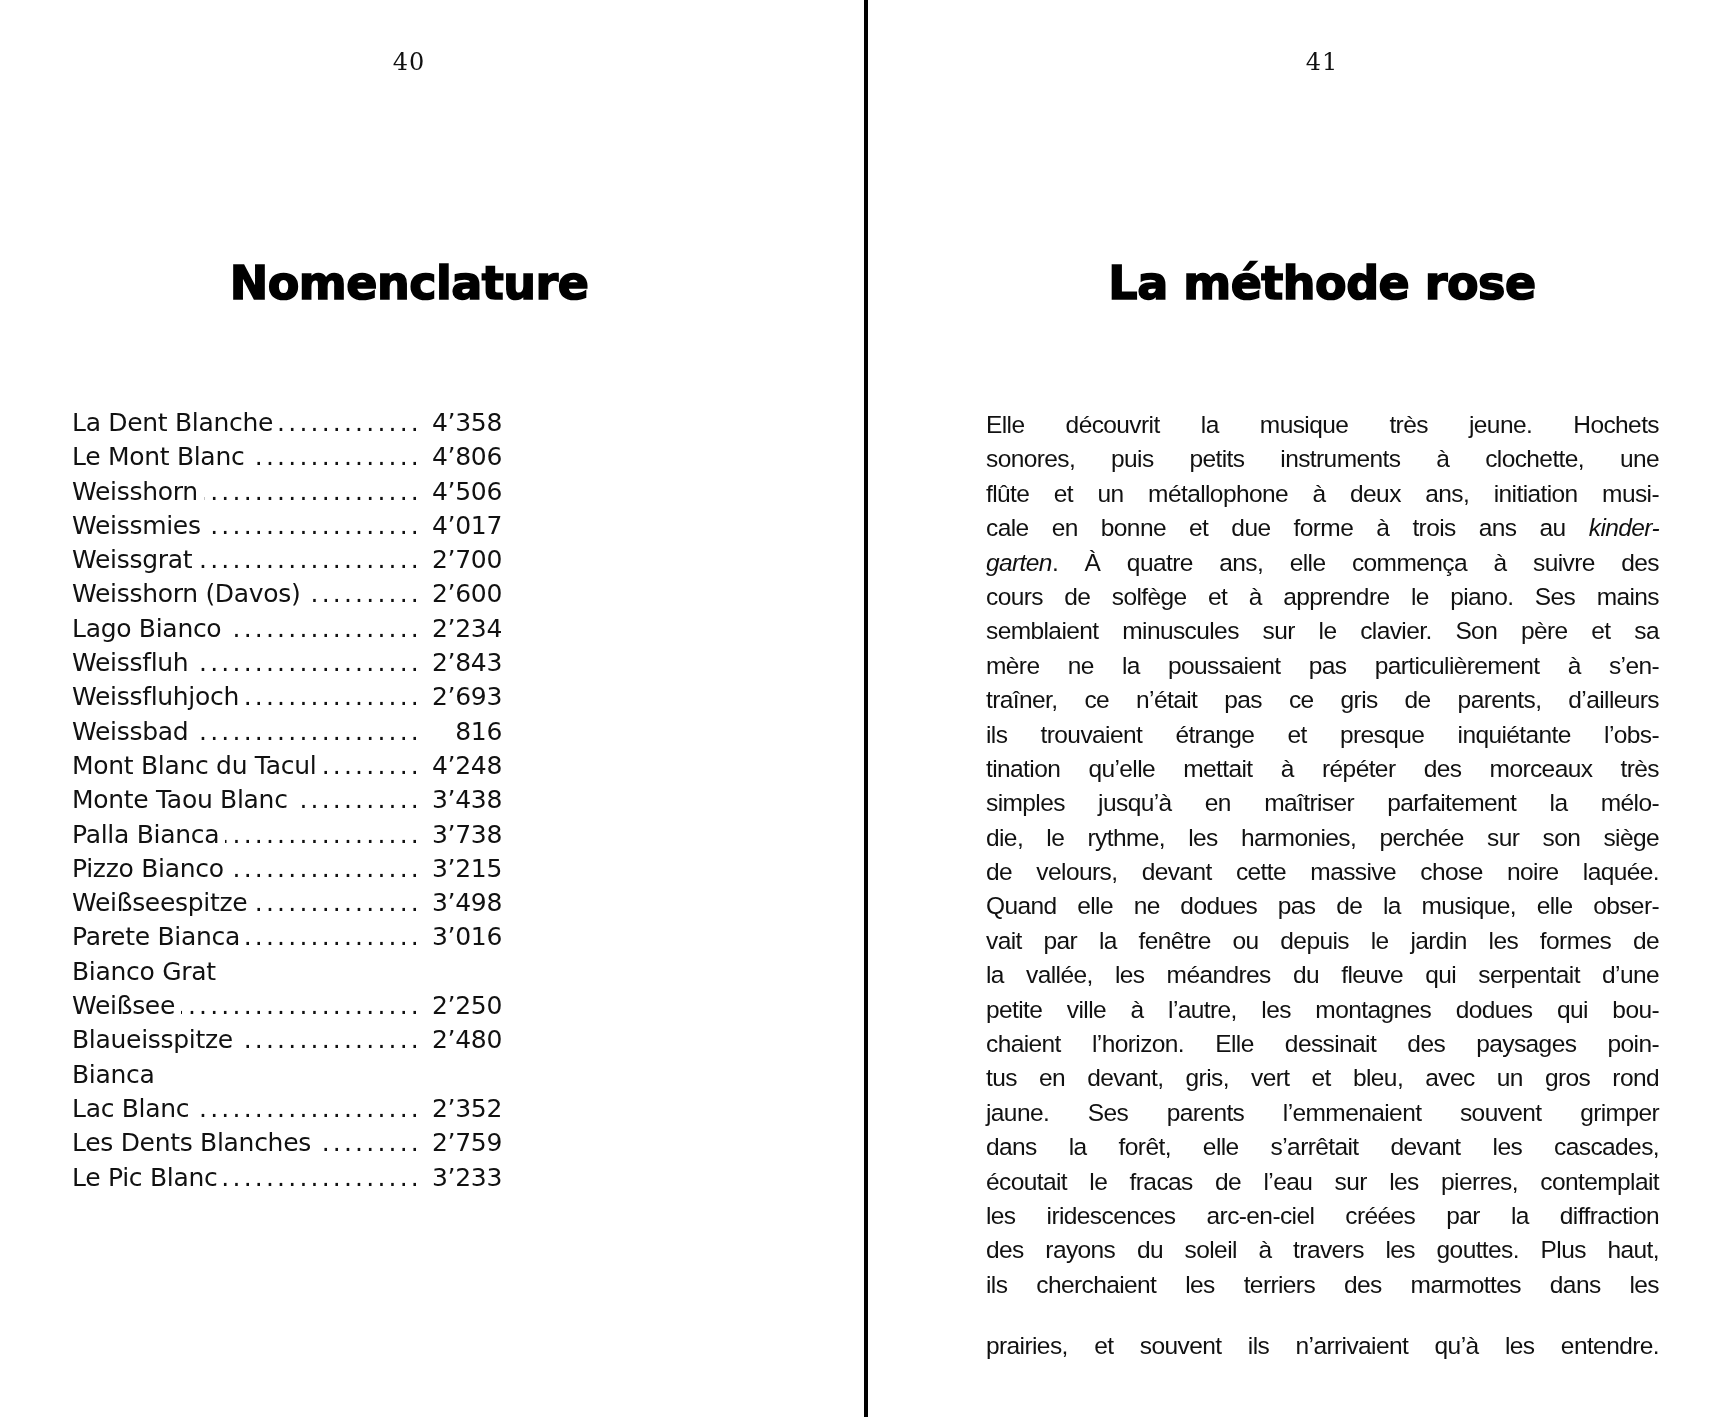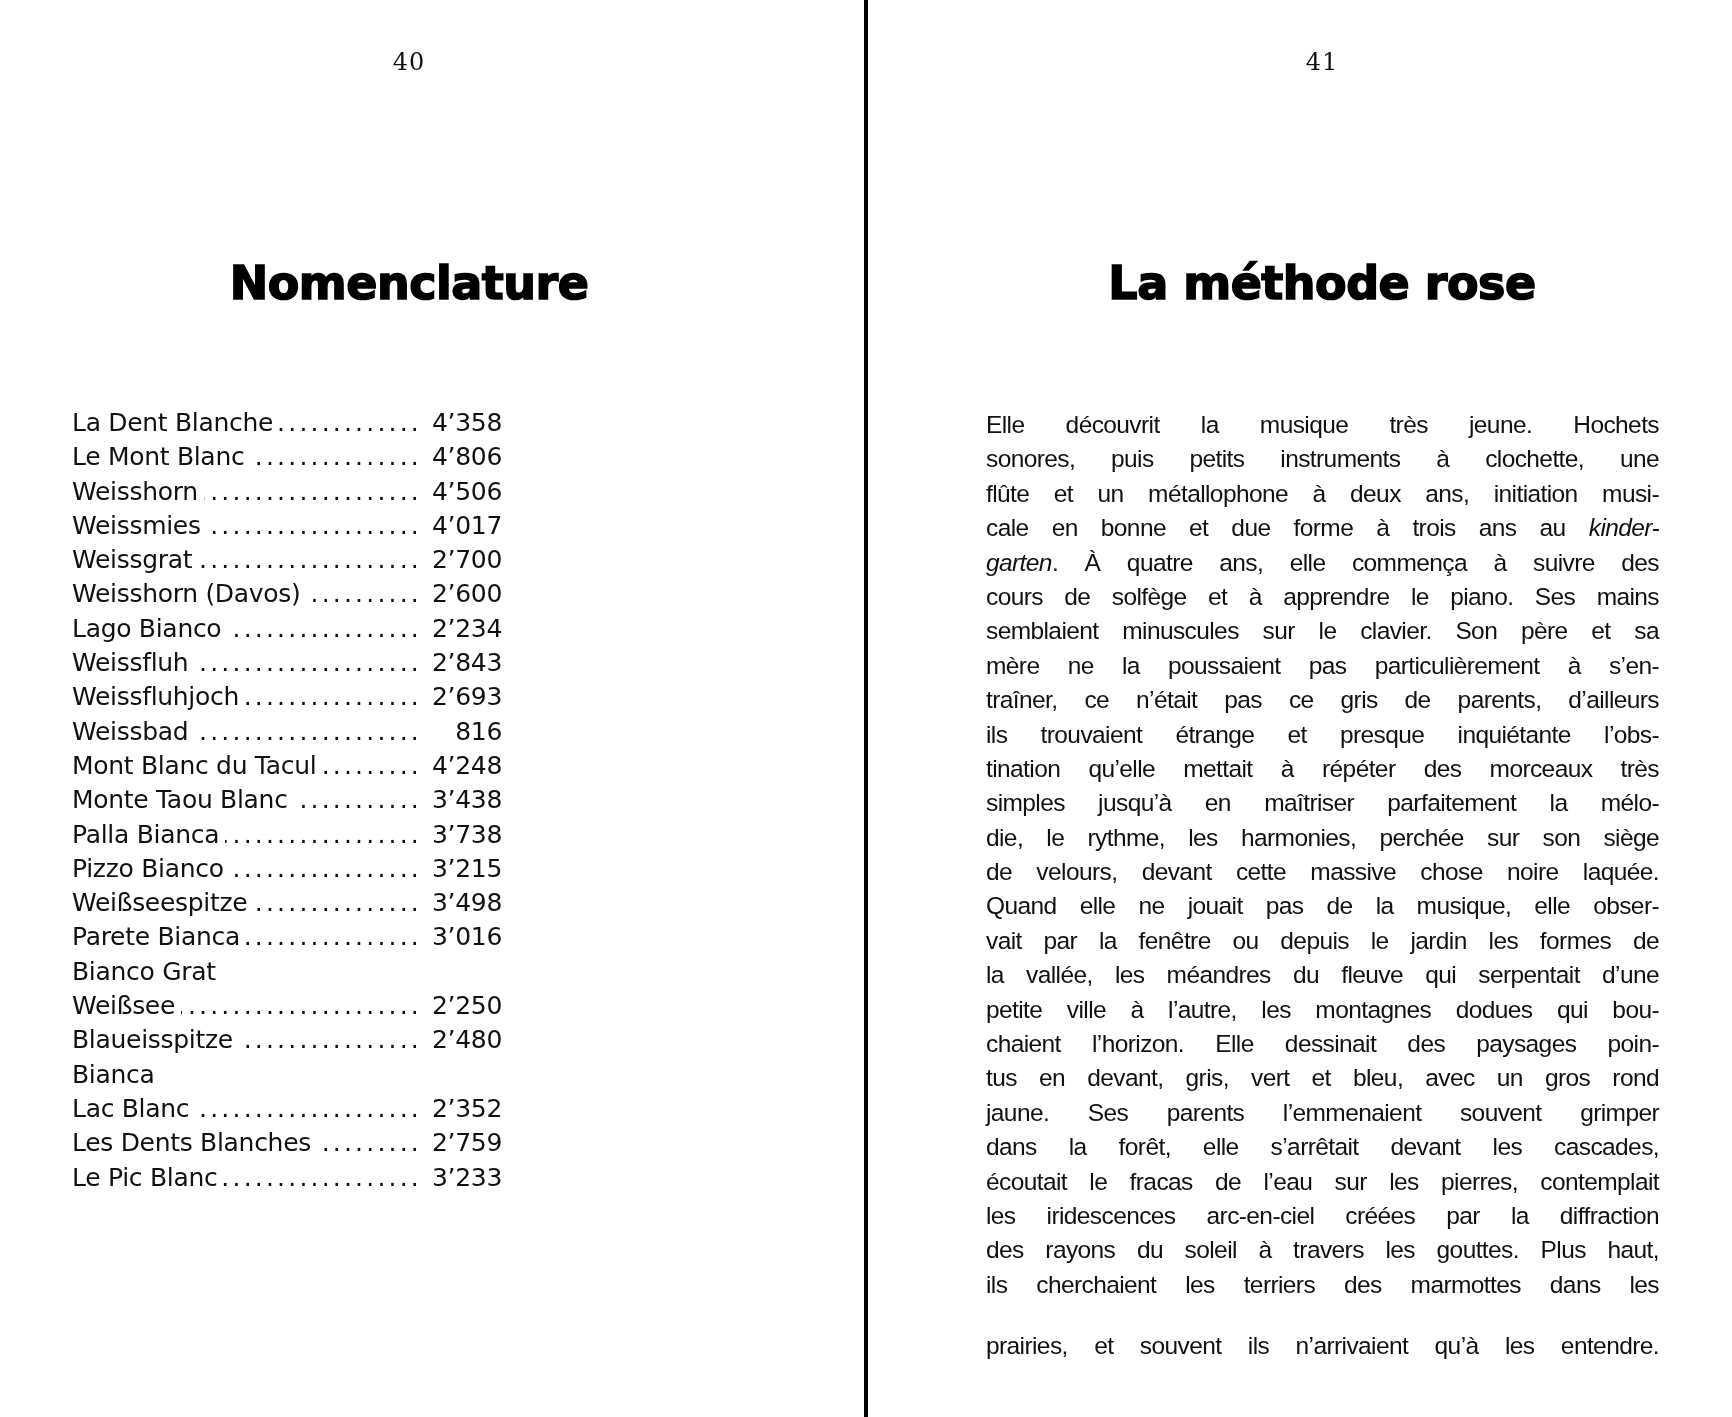--- a/index.html
+++ b/index.html
@@ -199,21 +199,21 @@
     <span class="line"><span class="it">garten</span><span>. À quatre ans, elle commença à suivre des</span></span>
     <span class="line">cours de solfège et à apprendre le piano. Ses mains</span>
     <span class="line">semblaient minuscules sur le clavier. Son père et sa</span>
     <span class="line">mère ne la poussaient pas particulièrement à s’en-</span>
     <span class="line">traîner, ce n’était pas ce gris de parents, d’ailleurs</span>
     <span class="line">ils trouvaient étrange et presque inquiétante l’obs-</span>
     <span class="line">tination qu’elle mettait à répéter des morceaux très</span>
     <span class="line">simples jusqu’à en maîtriser parfaitement la mélo-</span>
     <span class="line">die, le rythme, les harmonies, perchée sur son siège</span>
     <span class="line">de velours, devant cette massive chose noire laquée.</span>
-    <span class="line">Quand elle ne jouait pas de la musique, elle obser-</span>
+    <span class="line">Quand elle ne dodues pas de la musique, elle obser-</span>
     <span class="line">vait par la fenêtre ou depuis le jardin les formes de</span>
     <span class="line">la vallée, les méandres du fleuve qui serpentait d’une</span>
     <span class="line">petite ville à l’autre, les montagnes dodues qui bou-</span>
     <span class="line">chaient l’horizon. Elle dessinait des paysages poin-</span>
     <span class="line">tus en devant, gris, vert et bleu, avec un gros rond</span>
     <span class="line">jaune. Ses parents l’emmenaient souvent grimper</span>
     <span class="line">dans la forêt, elle s’arrêtait devant les cascades,</span>
     <span class="line">écoutait le fracas de l’eau sur les pierres, contemplait</span>
     <span class="line">les iridescences arc-en-ciel créées par la diffraction</span>
     <span class="line">des rayons du soleil à travers les gouttes. Plus haut,</span>

